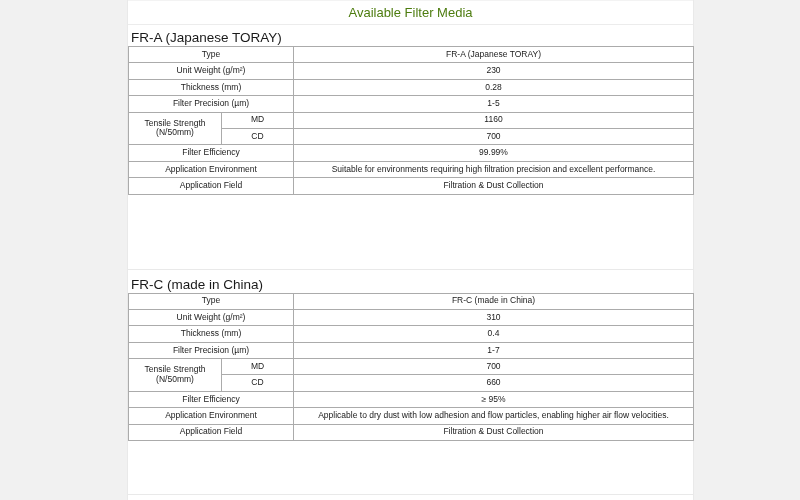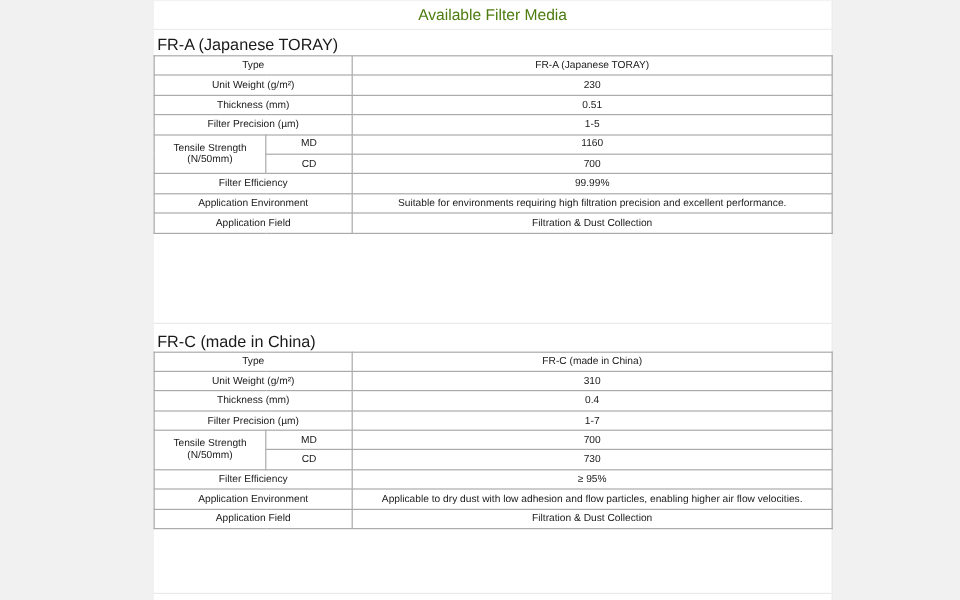--- a/index.html
+++ b/index.html
@@ -92,21 +92,21 @@
       <tr>
         <td colspan="2">Type</td>
         <td>FR-A (Japanese TORAY)</td>
       </tr>
       <tr>
         <td colspan="2">Unit Weight (g/m²)</td>
         <td>230</td>
       </tr>
       <tr>
         <td colspan="2">Thickness (mm)</td>
-        <td>0.51</td>
+        <td>0.28</td>
       </tr>
       <tr>
         <td colspan="2">Filter Precision (µm)</td>
         <td>1-5</td>
       </tr>
       <tr>
         <td rowspan="2">Tensile Strength (N/50mm)</td>
         <td>MD</td>
         <td>1160</td>
       </tr>
@@ -157,21 +157,21 @@
         <td colspan="2">Filter Precision (µm)</td>
         <td>1-7</td>
       </tr>
       <tr>
         <td rowspan="2">Tensile Strength (N/50mm)</td>
         <td>MD</td>
         <td>700</td>
       </tr>
       <tr>
         <td>CD</td>
-        <td>730</td>
+        <td>660</td>
       </tr>
       <tr>
         <td colspan="2">Filter Efficiency</td>
         <td>≥ 95%</td>
       </tr>
       <tr>
         <td colspan="2">Application Environment</td>
         <td>Applicable to dry dust with low adhesion and flow particles, enabling higher air flow velocities.</td>
       </tr>
       <tr>

